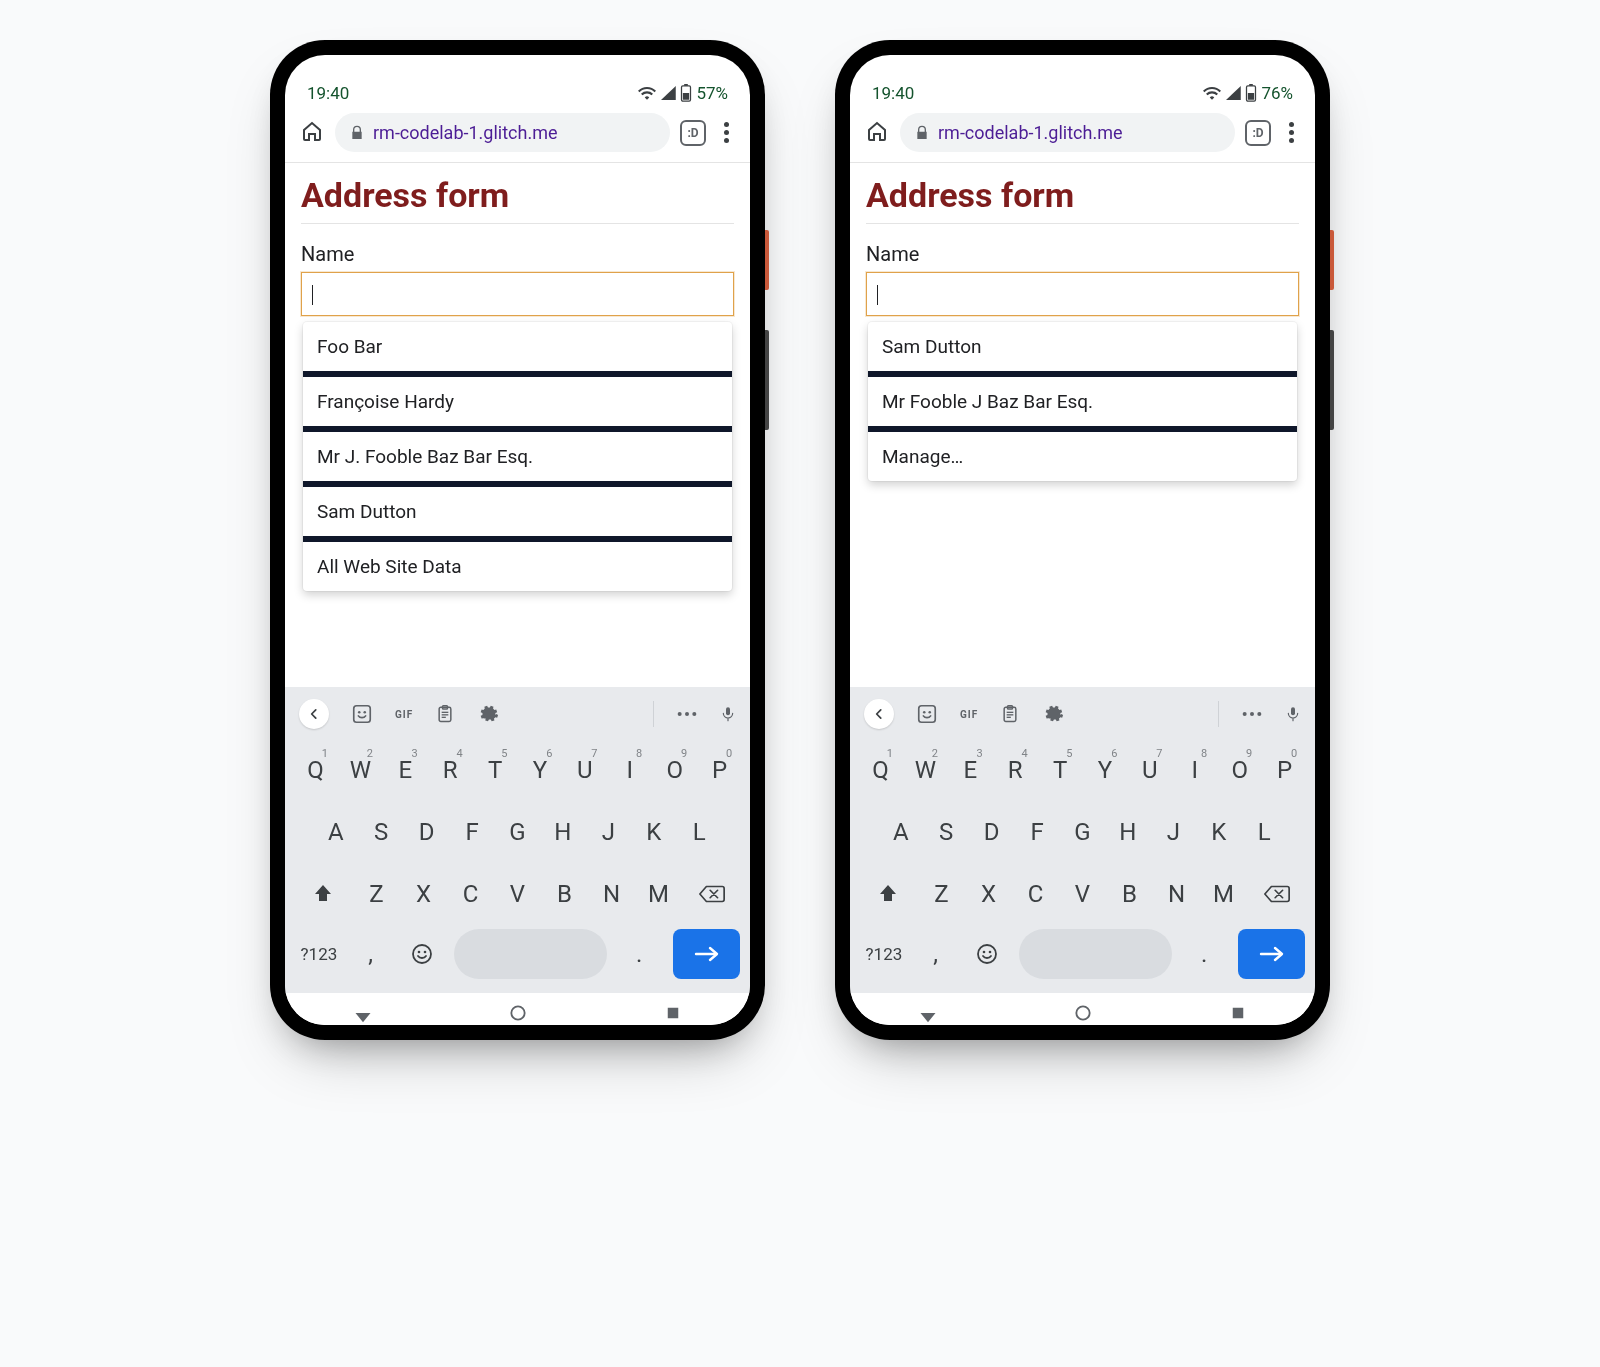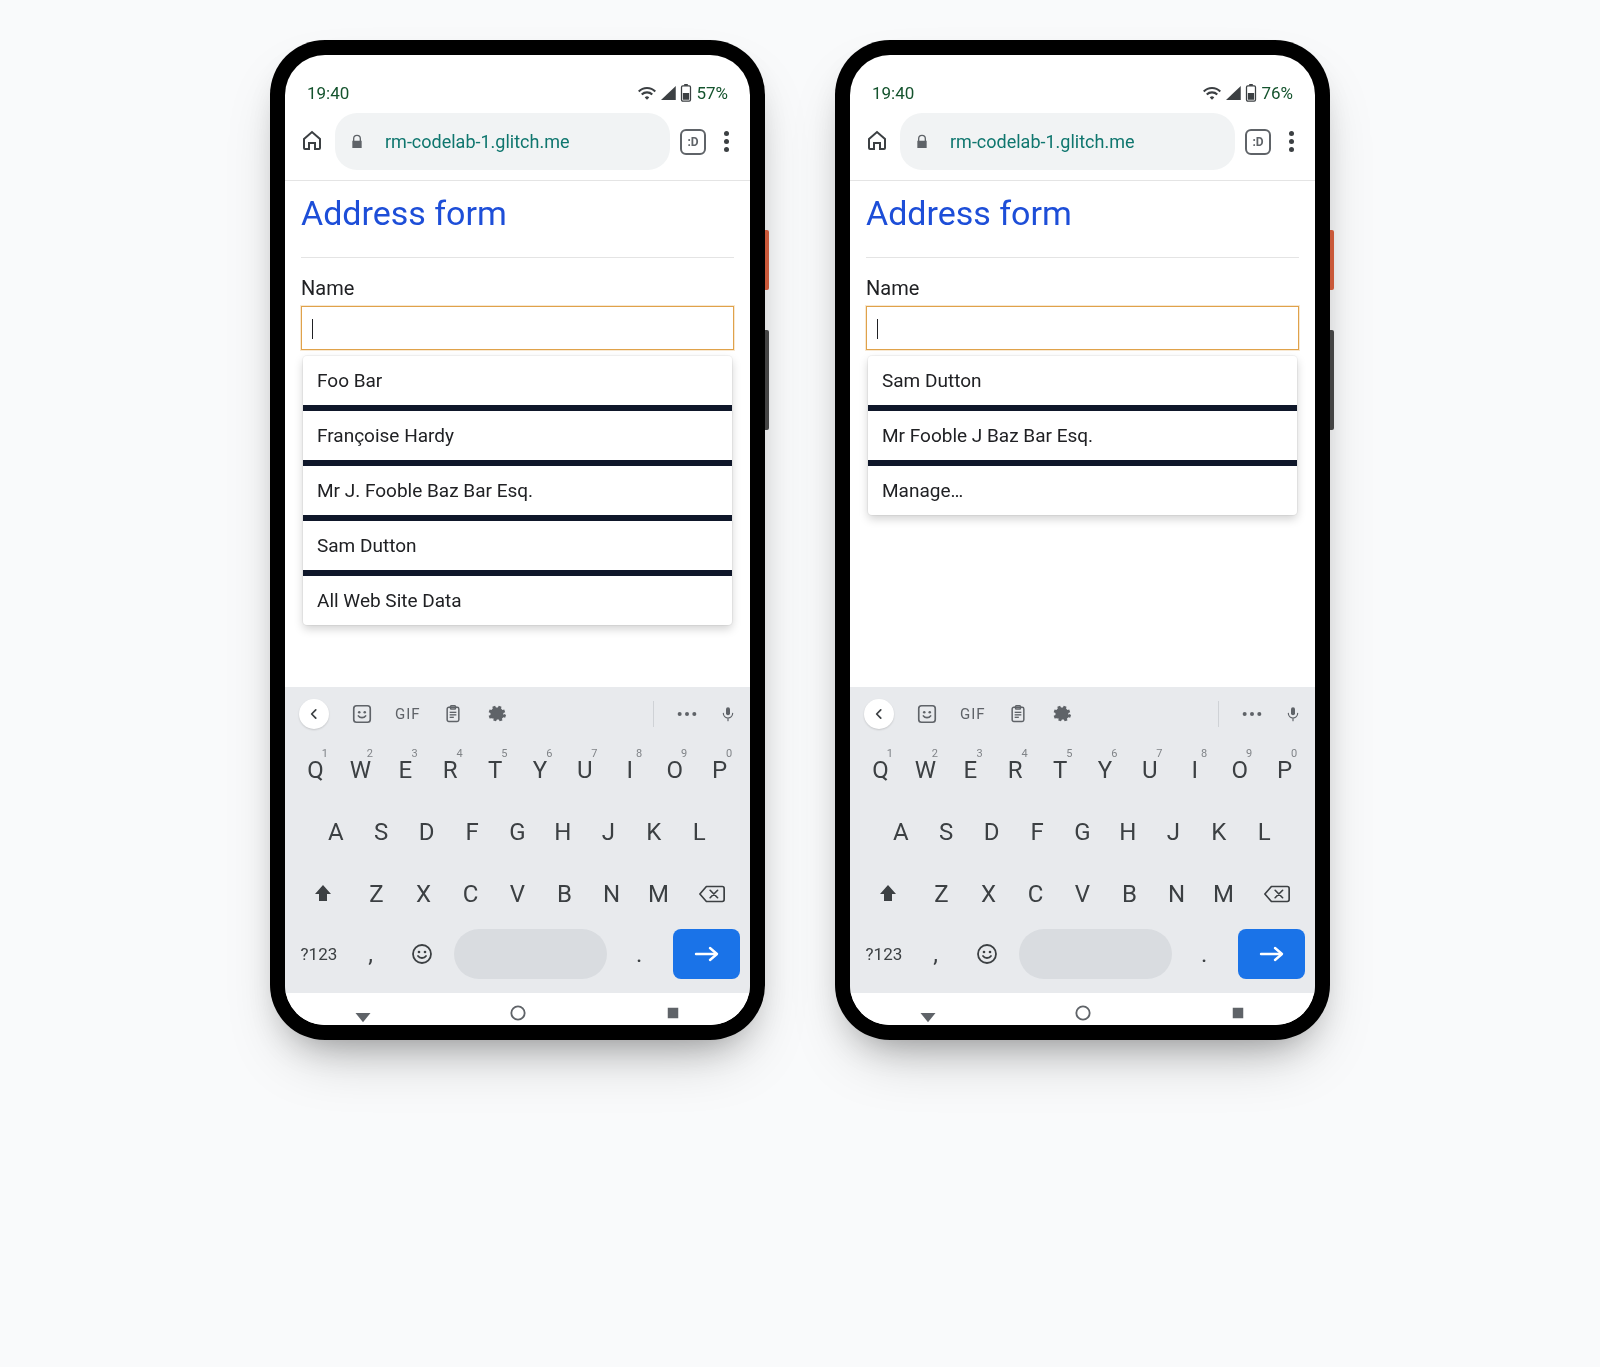--- a/index.html
+++ b/index.html
@@ -70,44 +70,44 @@
   .status-right svg { display:block; }
 
   
   .browserbar {
     display:flex; align-items:center; gap:10px;
     padding: 6px 14px 10px;
   }
   .home-icon { width:26px; text-align:center; color:#3c4043; }
   .omnibox {
     flex:1;
-    display:flex; align-items:center; gap:20px;
+    display:flex; align-items:center; gap:8px;
     background:#f1f3f4;
     border-radius: 22px;
-    padding: 18px 14px;
+    padding: 9px 14px;
     font-size:18px;
-    color:#0f766e;
+    color:#4c1d95;
     overflow:hidden;
     white-space:nowrap;
   }
   .omnibox .lock { color:#5f6368; display:flex; }
   .omnibox .urltxt { overflow:hidden; text-overflow:clip; }
   .tabcount {
     width:26px;height:26px;border:2px solid #5f6368;border-radius:6px;
     display:flex;align-items:center;justify-content:center;
     font-size:12px;font-weight:700;color:#5f6368;
   }
   .menu-dots { width:20px; display:flex; flex-direction:column; align-items:center; gap:3px; }
   .menu-dots span { width:5px;height:5px;border-radius:50%;background:#3c4043; }
 
   .divider-thin { height:1px; background:#e4e4e4; }
 
   
   .page { padding: 12px 16px 0; flex:0 0 auto; }
-  .page h1 { font-size:34px; font-weight:400; color:#1d4ed8; padding-bottom:24px; border-bottom:1px solid #e4e4e4; }
+  .page h1 { font-size:34px; font-weight:700; color:#7f1d1d; padding-bottom:8px; border-bottom:1px solid #e4e4e4; }
   .field-label { font-size:20px; color:#202124; margin-top:18px; }
   .name-input {
     width:100%;
     margin-top:6px;
     border:1px solid #e0a24a;
     box-shadow: 0 0 0 1px rgba(224,162,74,0.25);
     font-size:18px;
     padding:10px 10px;
     outline:none;
   }
@@ -143,21 +143,21 @@
     display:flex; align-items:center; justify-content:space-between;
     padding: 6px 8px 10px;
     color:#5f6368;
   }
   .kb-toolbar .grp { display:flex; align-items:center; gap:22px; }
   .kb-toolbar .round {
     width:30px;height:30px;border-radius:50%;background:#fff;
     display:flex;align-items:center;justify-content:center;
     box-shadow:0 1px 2px rgba(0,0,0,0.15);
   }
-  .kb-toolbar .giftxt { font-weight:400; letter-spacing:1px; font-size:15px; }
+  .kb-toolbar .giftxt { font-weight:700; letter-spacing:1px; font-size:10px; }
   .kb-toolbar .vline { width:1px;height:26px;background:#cfd2d6; }
   .kb-toolbar svg { display:block; }
 
   .kb-row { display:flex; justify-content:space-between; padding:4px 4px; gap:4px; }
   .key {
     flex:1;
     height:54px;
     display:flex; align-items:center; justify-content:center;
     font-size:24px; color:#3c4043;
     position:relative;

